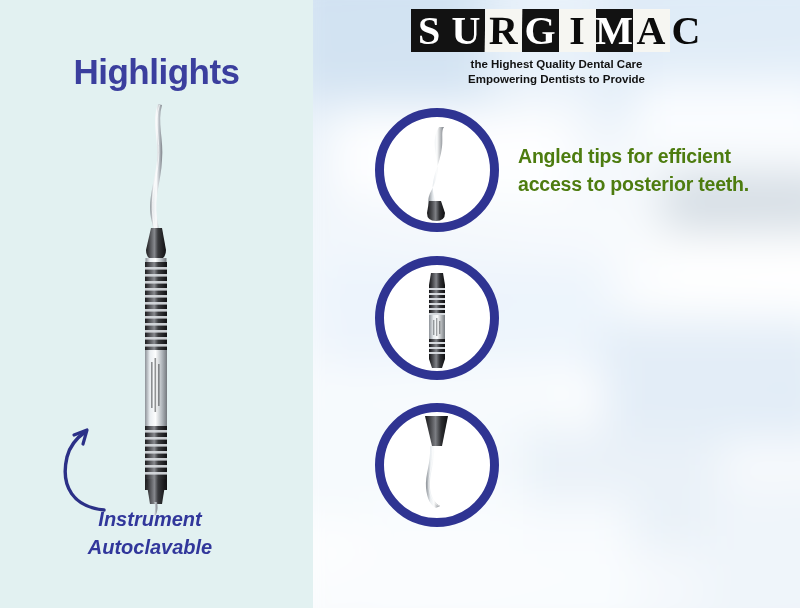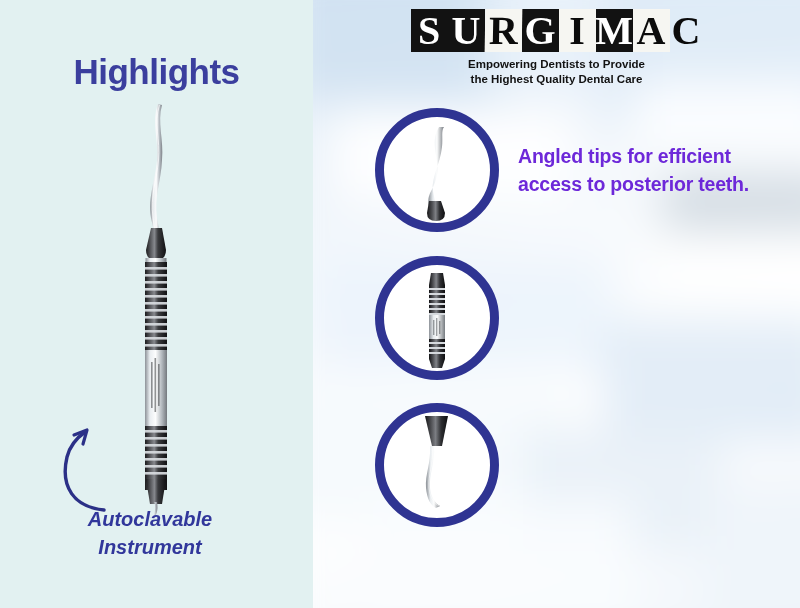--- a/index.html
+++ b/index.html
@@ -80,21 +80,21 @@
     position:relative; flex:0 0 auto;
     width:124px; height:124px; border-radius:50%;
     border:9px solid #2f3492; background:#ffffff;
     overflow:hidden;
   }
   .circle .inner { position:absolute; inset:0; }
 
   .feature-text {
     margin-left:19px;
     font-size:19.5px; font-weight:bold; line-height:28px;
-    color:#6d28d9; letter-spacing:-0.2px;
+    color:#4d7c0f; letter-spacing:-0.2px;
     max-width:250px;
   }
 </style>
 </head>
 <body>
 
 <div id="canvas">
 
   <div class="left-panel">
 
@@ -174,22 +174,22 @@
     </div>
 
     <div class="note-arrow">
       <svg width="70" height="100" viewBox="0 0 70 100">
         <path d="M52 85 C 22 82, 8 62, 15 32 C 18 20, 26 12, 33 7" stroke="#2b3087" stroke-width="3.4" fill="none" stroke-linecap="round"></path>
         <path d="M22 10 L 35 5 L 31 19" stroke="#2b3087" stroke-width="3.2" fill="none" stroke-linecap="round" stroke-linejoin="round"></path>
       </svg>
     </div>
 
     <div class="note-label">
+      <div>Instrument</div>
       <div>Autoclavable</div>
-      <div>Instrument</div>
     </div>
   </div>
 
   <div class="right-panel">
 
     <div class="bg-blur">
       <div style="left:0;top:0;width:600px;height:700px;background:linear-gradient(160deg,#dce9f6 0%,#f4f8fc 35%,#ffffff 60%,#eef4fa 100%);"></div>
       <div style="left:20px;top:-10px;width:210px;height:150px;background:#cfe0f1;opacity:.85;"></div>
       <div style="left:210px;top:10px;width:180px;height:120px;background:#e8f1f9;opacity:.9;"></div>
       <div style="left:330px;top:-20px;width:240px;height:180px;background:#dceaf6;opacity:.8;"></div>
@@ -210,22 +210,22 @@
         <span class="lt inv">S</span>
         <span class="lt inv">U</span>
         <span class="lt norm sk">R</span>
         <span class="lt inv">G</span>
         <span class="lt norm">I</span>
         <span class="lt inv">M</span>
         <span class="lt norm">A</span>
         <span class="lt bare">C</span>
       </div>
       <div class="tagline">
+        <div>the Highest Quality Dental Care</div>
         <div>Empowering Dentists to Provide</div>
-        <div>the Highest Quality Dental Care</div>
       </div>
     </div>
 
     <div class="feature f1">
       <div class="circle">
         <div class="inner">
           <svg width="106" height="106" viewBox="0 0 106 106">
             <defs>
               <linearGradient id="s1" x1="0" y1="0" x2="1" y2="0">
                 <stop offset="0%" stop-color="#8d9298"></stop>

